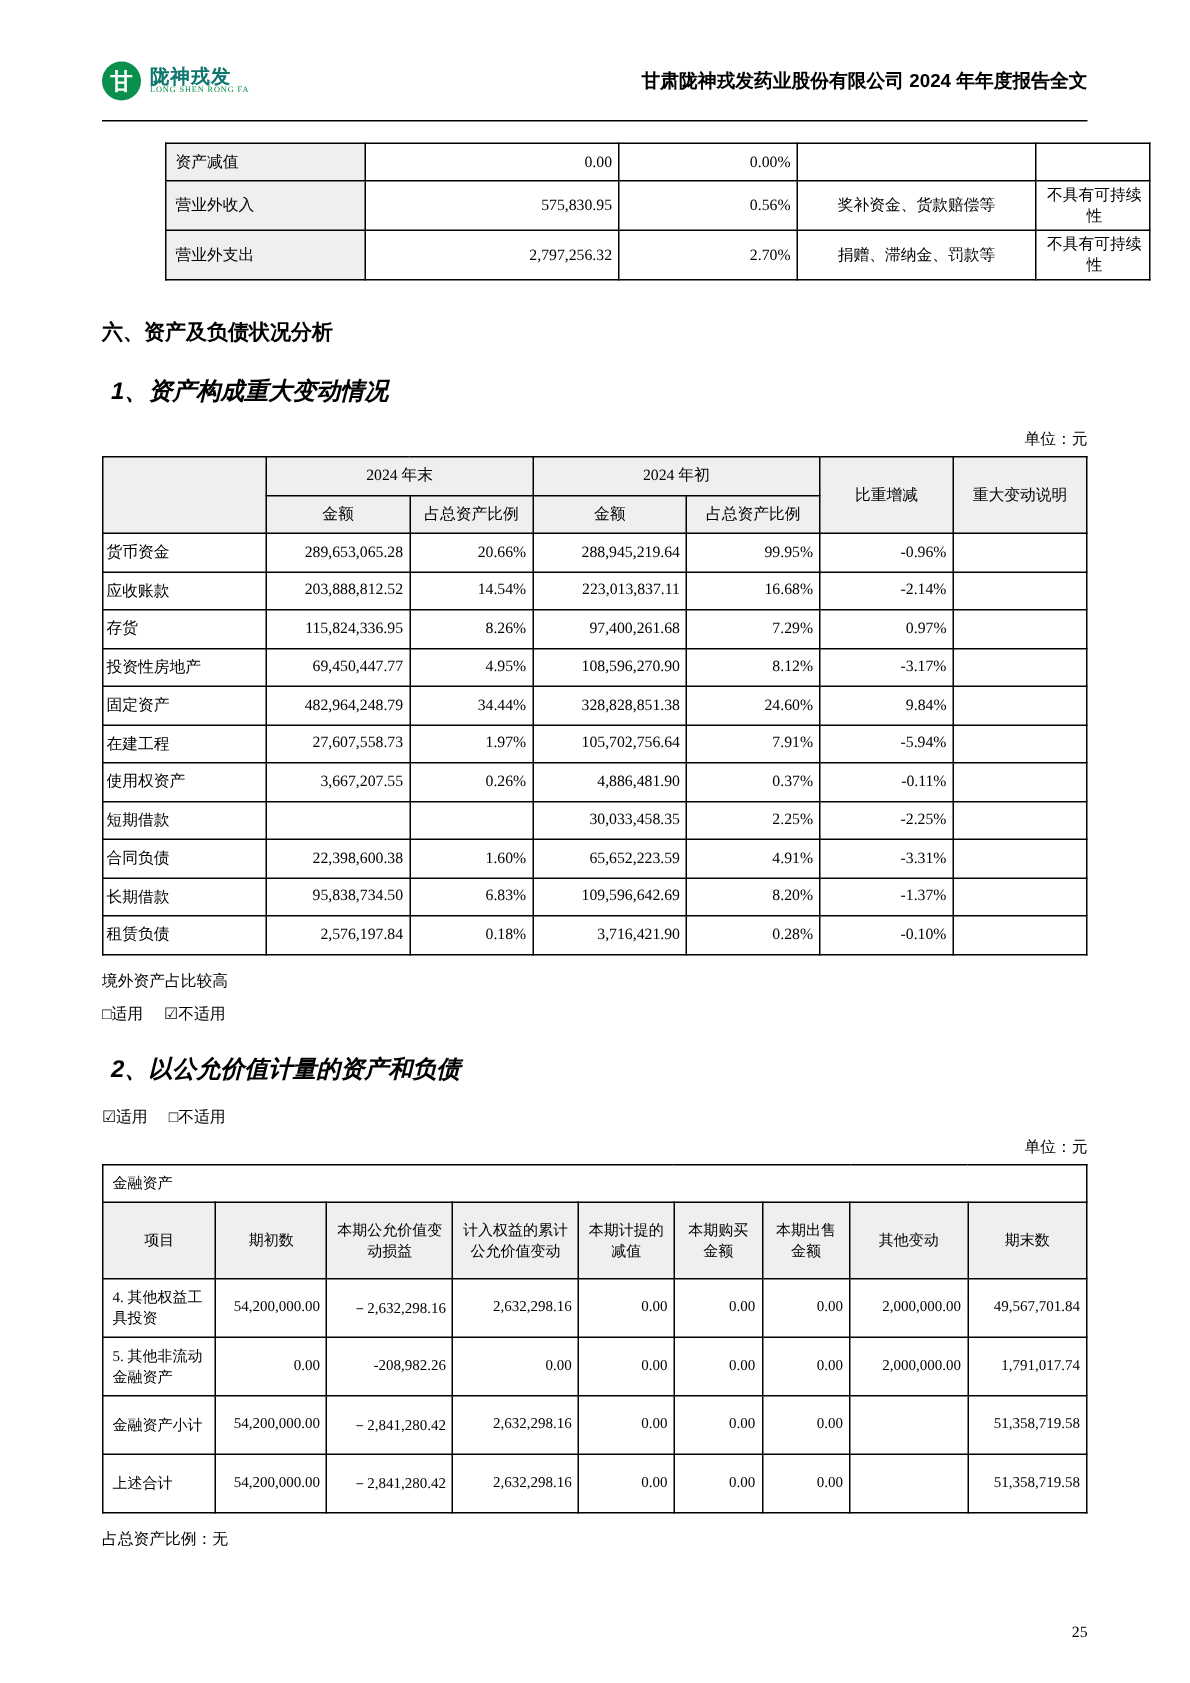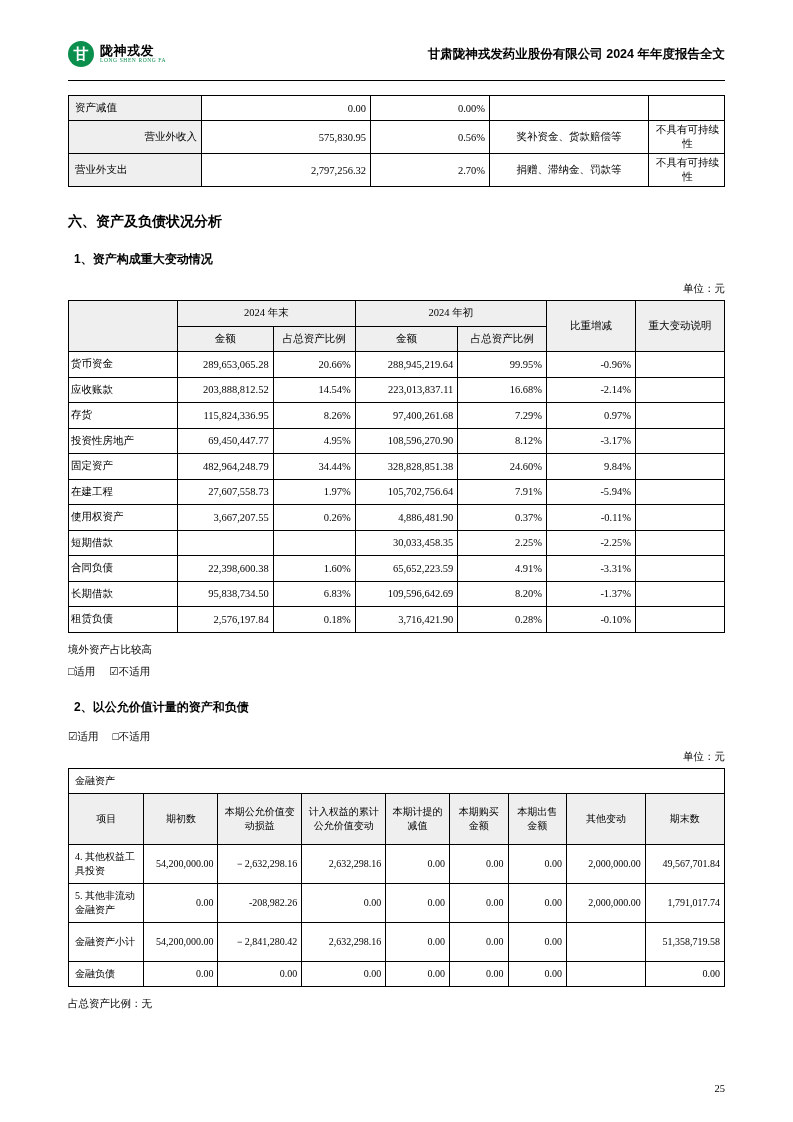--- a/index.html
+++ b/index.html
@@ -48,21 +48,21 @@
     align-items: center;
     justify-content: center;
     font-family: "Liberation Serif", serif;
   }
   .logo-text {
     line-height: 1.05;
   }
   .logo-cn {
     font-size: 13px;
     font-weight: bold;
-    color: #000000;
+    color: #0f766e;
     letter-spacing: 0.5px;
   }
   .logo-en {
     font-size: 5.5px;
     color: #0a8f4d;
     letter-spacing: 0.6px;
   }
   .header-title {
     font-size: 12.5px;
     font-weight: bold;
@@ -89,35 +89,37 @@
     background: #efefef;
     text-align: center;
   }
   .num { text-align: right; font-family: "Liberation Serif", serif;}
   .ctr { text-align: center; }
   .lft { text-align: center; }
 
   
   .tbl-top {
     margin-top: 14px;
+    margin-left: 42px;
   }
   .tbl-top td { height: 20px; }
 
   
   h2.sec {
     font-size: 14px;
     font-weight: bold;
     font-family: "Liberation Sans", sans-serif;
     margin: 26px 0 18px 0;
   }
   h3.sub {
-    font-size: 12px;
+    font-size: 16px;
     font-weight: bold;
     font-family: "Liberation Sans", sans-serif;
     margin: 20px 0 14px 6px;
+    font-style: italic;
   }
   .unit {
     text-align: right;
     font-size: 10.5px;
     margin: 6px 0 4px 0;
   }
   .note {
     font-size: 10.5px;
     margin: 10px 0 6px 0;
   }
@@ -164,21 +166,21 @@
   <table class="tbl-top">
     <tbody>
         <tr>
       <td class="lft hdr-cell" style="width:122px;text-align:left;padding-left:6px;">资产减值</td>
       <td class="num" style="width:160px;">0.00</td>
       <td class="num" style="width:110px;">0.00%</td>
       <td class="ctr" style="width:150px;"></td>
       <td class="lft" style="padding-left:6px;"></td>
     </tr>
     <tr>
-      <td class="hdr-cell" style="text-align:right;padding-left:6px;">营业外收入</td>
+      <td class="hdr-cell" style="text-align:left;padding-left:6px;">营业外收入</td>
       <td class="num">575,830.95</td>
       <td class="num">0.56%</td>
       <td class="ctr">奖补资金、货款赔偿等</td>
       <td class="lft" style="padding-left:6px;">不具有可持续性</td>
     </tr>
     <tr>
       <td class="hdr-cell" style="text-align:left;padding-left:6px;">营业外支出</td>
       <td class="num">2,797,256.32</td>
       <td class="num">2.70%</td>
       <td class="ctr">捐赠、滞纳金、罚款等</td>
@@ -366,30 +368,30 @@
       <td class="grp">金融资产小计</td>
       <td class="num">54,200,000.00</td>
       <td class="num">－2,841,280.42</td>
       <td class="num">2,632,298.16</td>
       <td class="num">0.00</td>
       <td class="num">0.00</td>
       <td class="num">0.00</td>
       <td class="num"></td>
       <td class="num">51,358,719.58</td>
     </tr>
-    <tr>
-      <td class="grp">金融负债</td>
-      <td class="num">0.00</td>
-      <td class="num">0.00</td>
-      <td class="num">0.00</td>
+    <tr class="tall">
+      <td class="grp">上述合计</td>
+      <td class="num">54,200,000.00</td>
+      <td class="num">－2,841,280.42</td>
+      <td class="num">2,632,298.16</td>
       <td class="num">0.00</td>
       <td class="num">0.00</td>
       <td class="num">0.00</td>
       <td class="num"></td>
-      <td class="num">0.00</td>
+      <td class="num">51,358,719.58</td>
     </tr>
   </tbody>
     </table>
 
   <div class="note">占总资产比例：无</div>
 
   <div class="pagenum">25</div>
 </div>
 
 </body></html>

